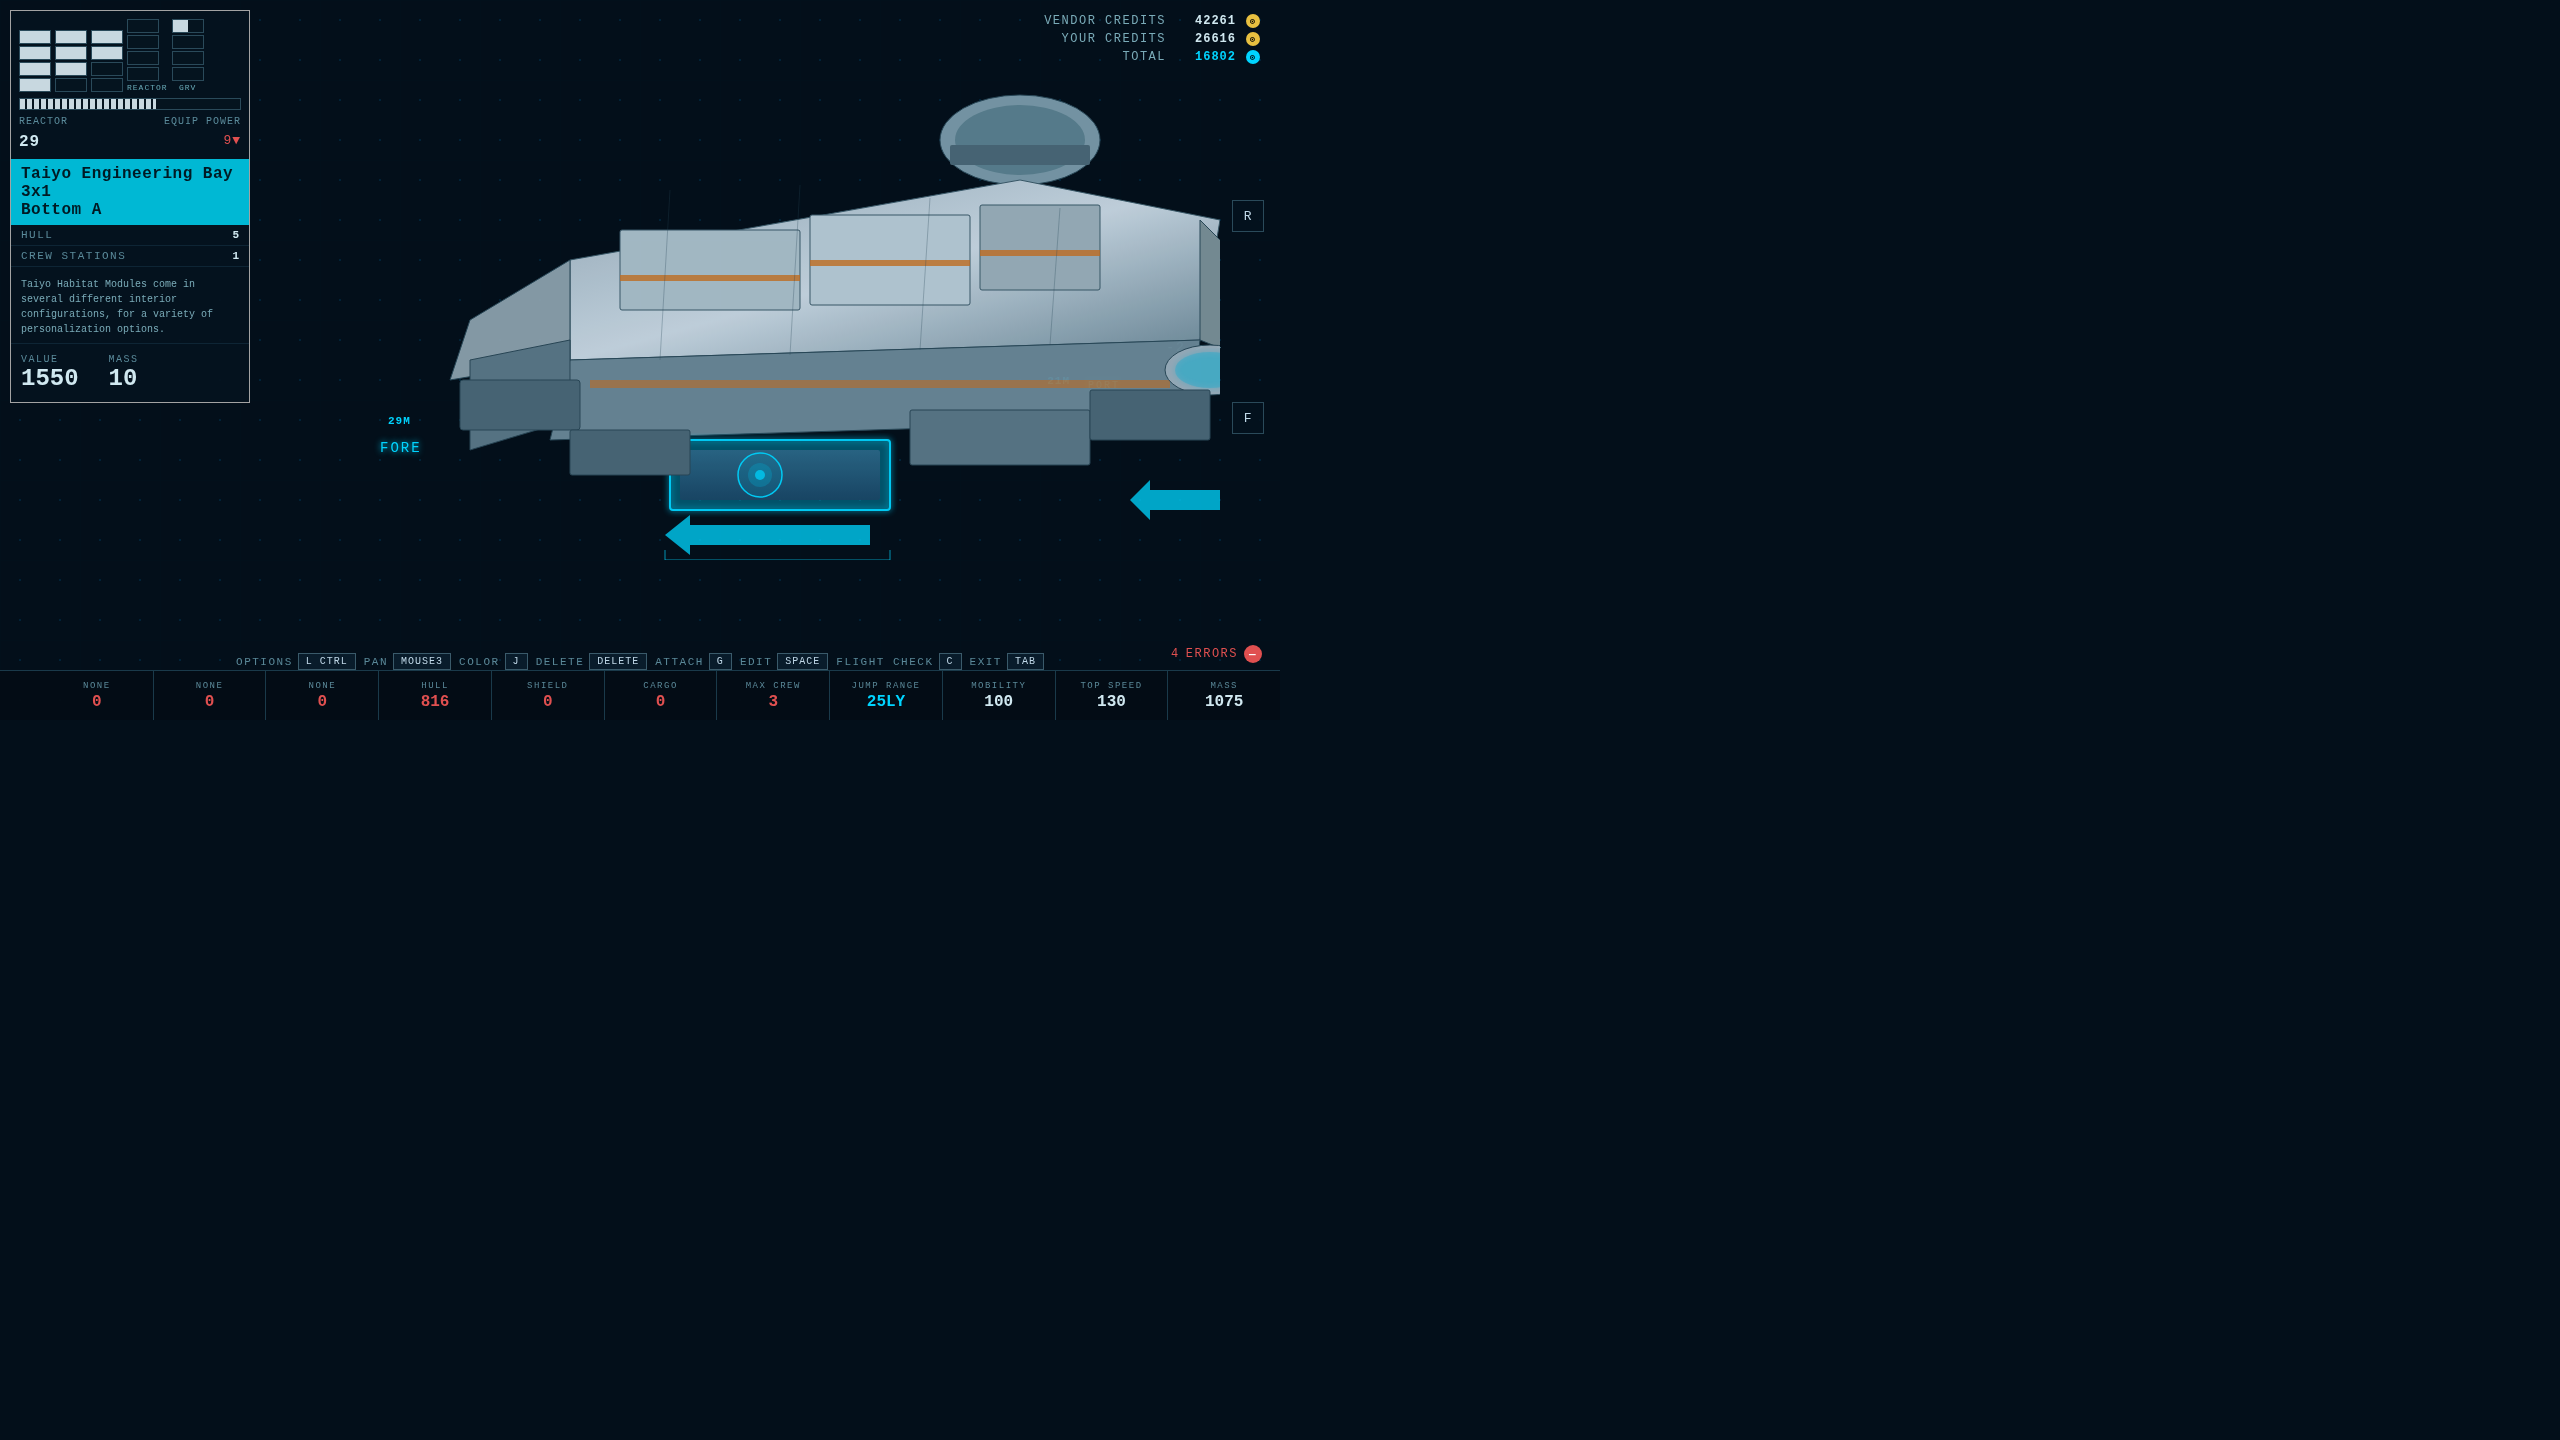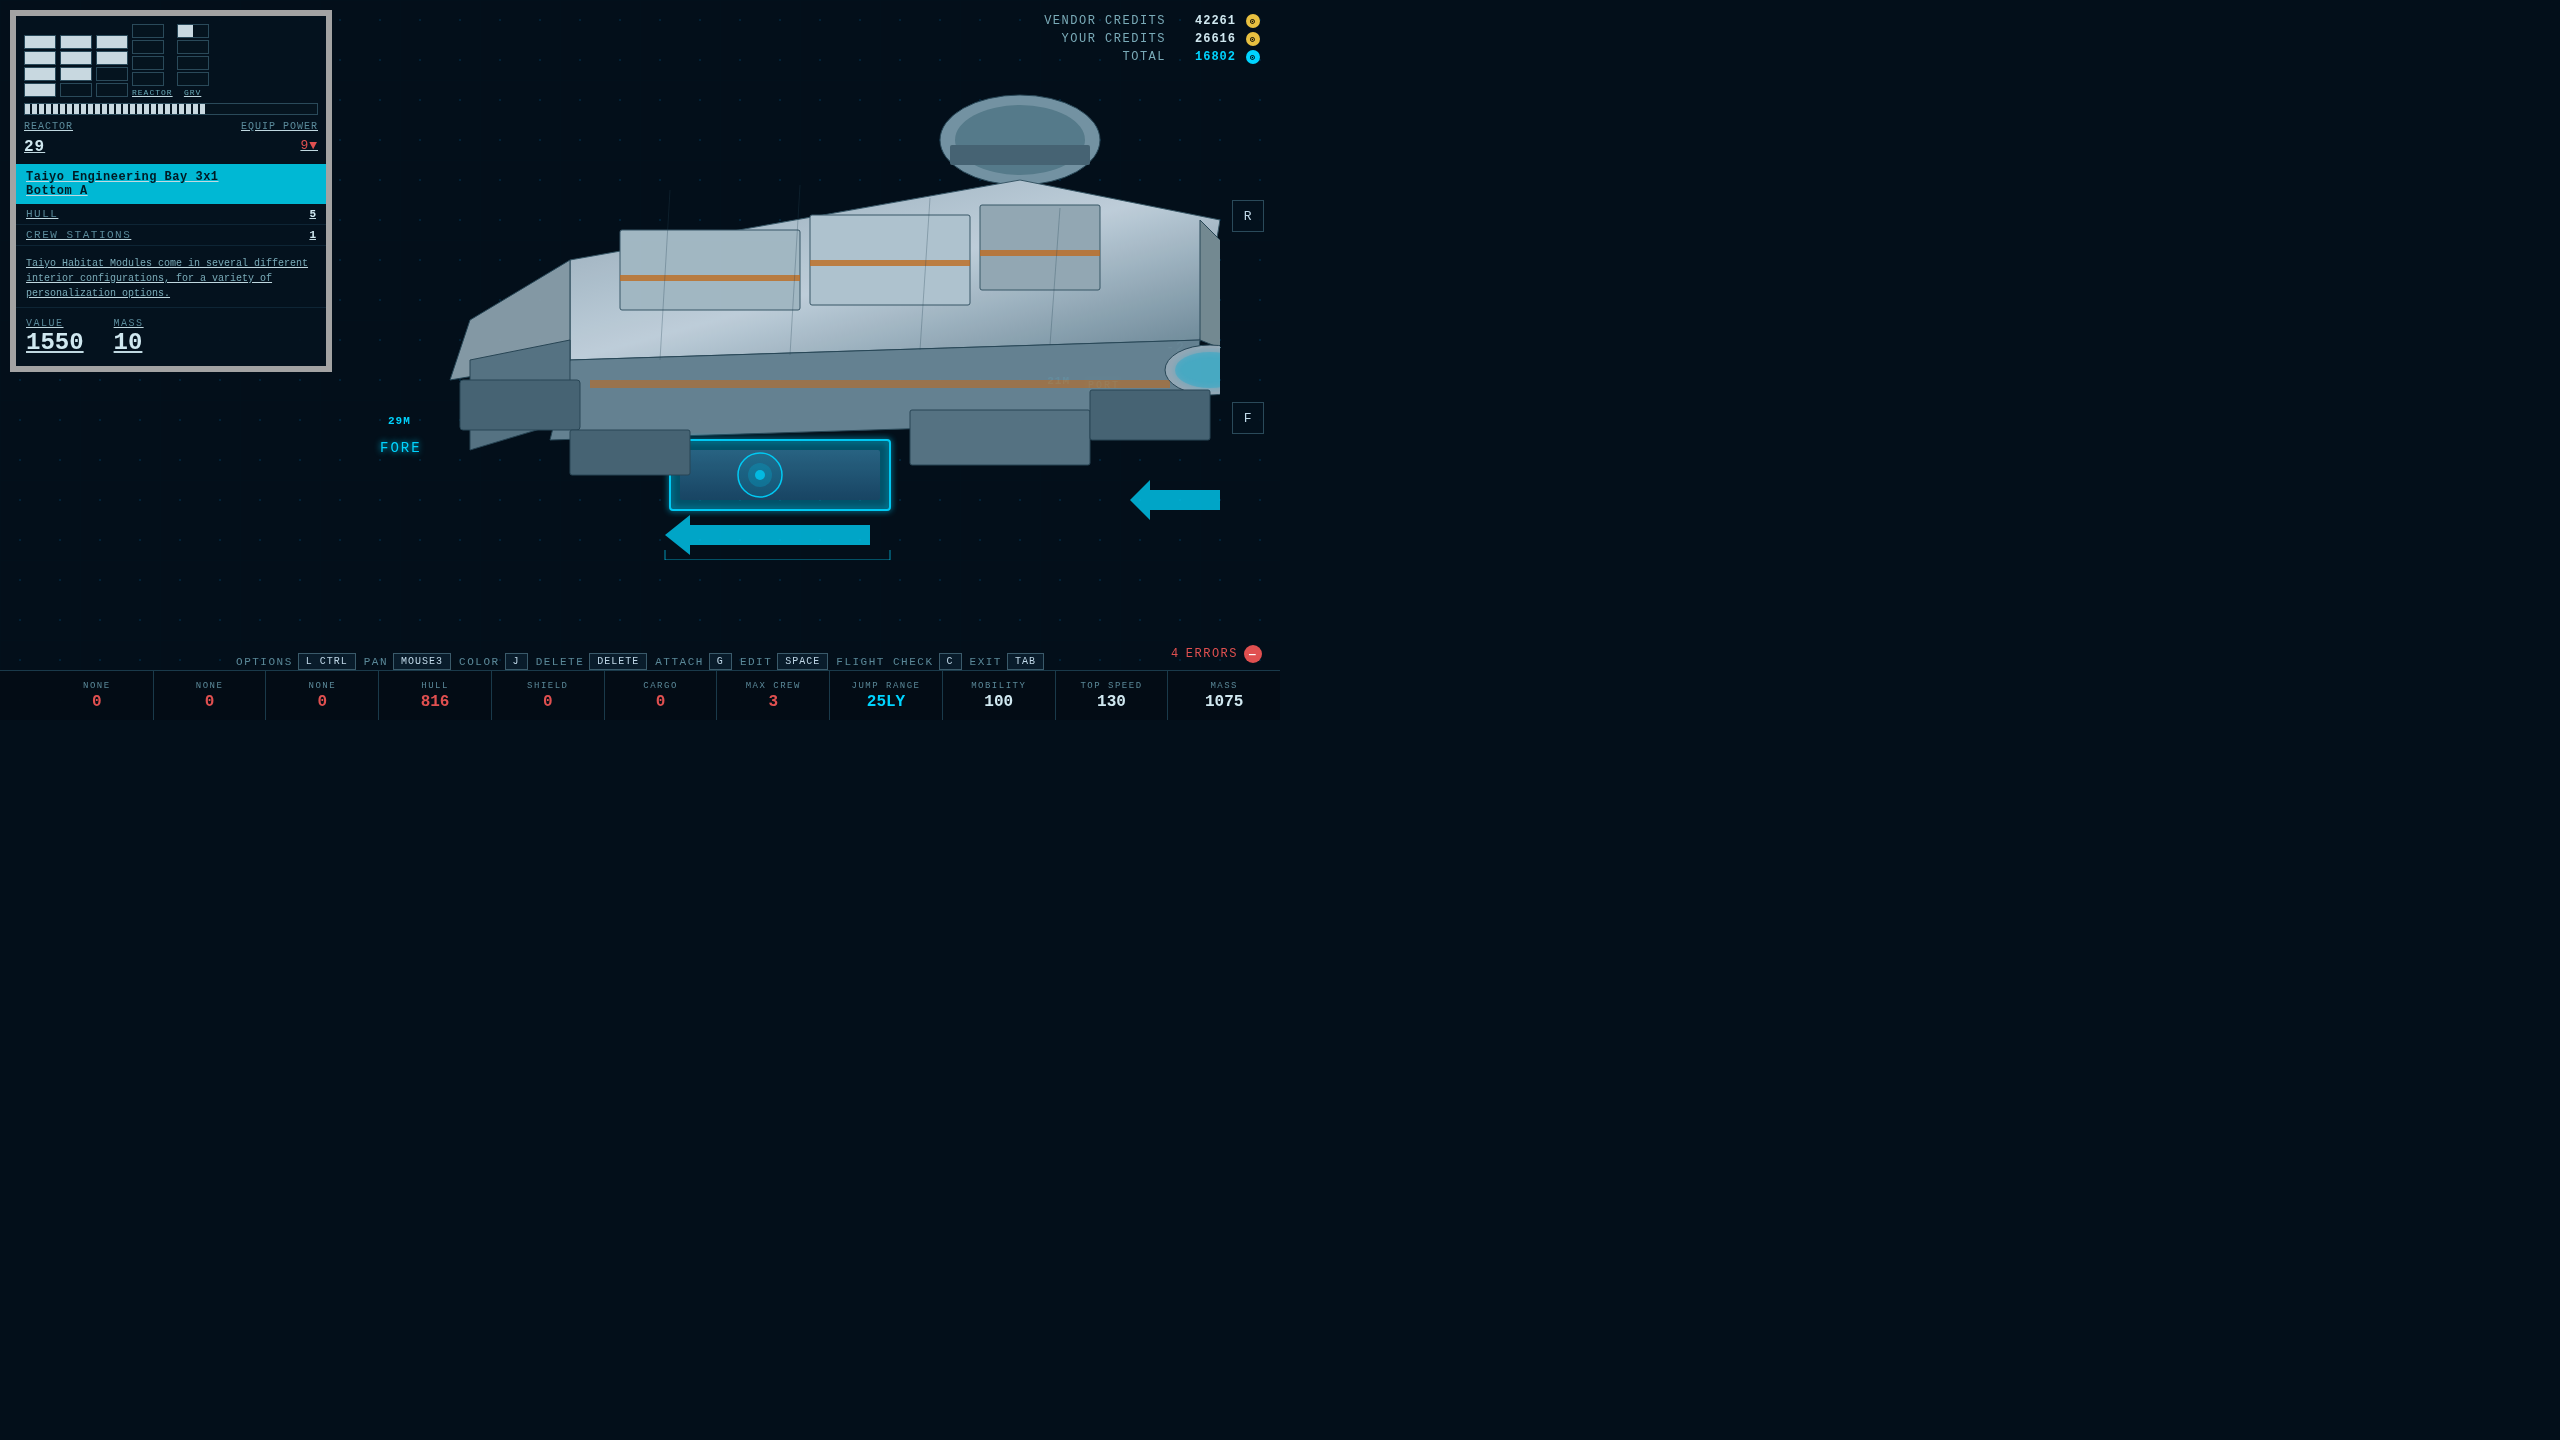--- a/index.html
+++ b/index.html
@@ -35,24 +35,23 @@
         linear-gradient(90deg, #0af 1px, transparent 1px);
       background-size: 80px 80px;
       opacity: 0.05;
     }
 
     
     .left-panel {
       position: absolute;
       top: 10px;
       left: 10px;
-      width: 322px;
+      width: 240px;
       background: rgba(4, 18, 30, 0.92);
-      border: 6px solid #a3a3a3;
-      text-decoration: underline;
+      border: 1px solid #a3a3a3;
     }
 
     
     .power-bars {
       display: flex;
       gap: 4px;
       padding: 8px 8px 4px 8px;
       align-items: flex-end;
     }
 
@@ -121,21 +120,21 @@
     }
 
     .reactor-info .label { color: #5a8a9a; }
     .reactor-info .value { color: #d0e8f0; }
     .reactor-info .value-red { color: #e05050; }
 
     
     .selected-module {
       background: #00b8d4;
       color: #001a24;
-      font-size: 12px;
+      font-size: 16px;
       font-weight: bold;
       padding: 6px 10px;
       letter-spacing: 0.5px;
     }
 
     
     .manufacturer-logo {
       background: #101820;
       text-align: center;
       padding: 14px 20px;

